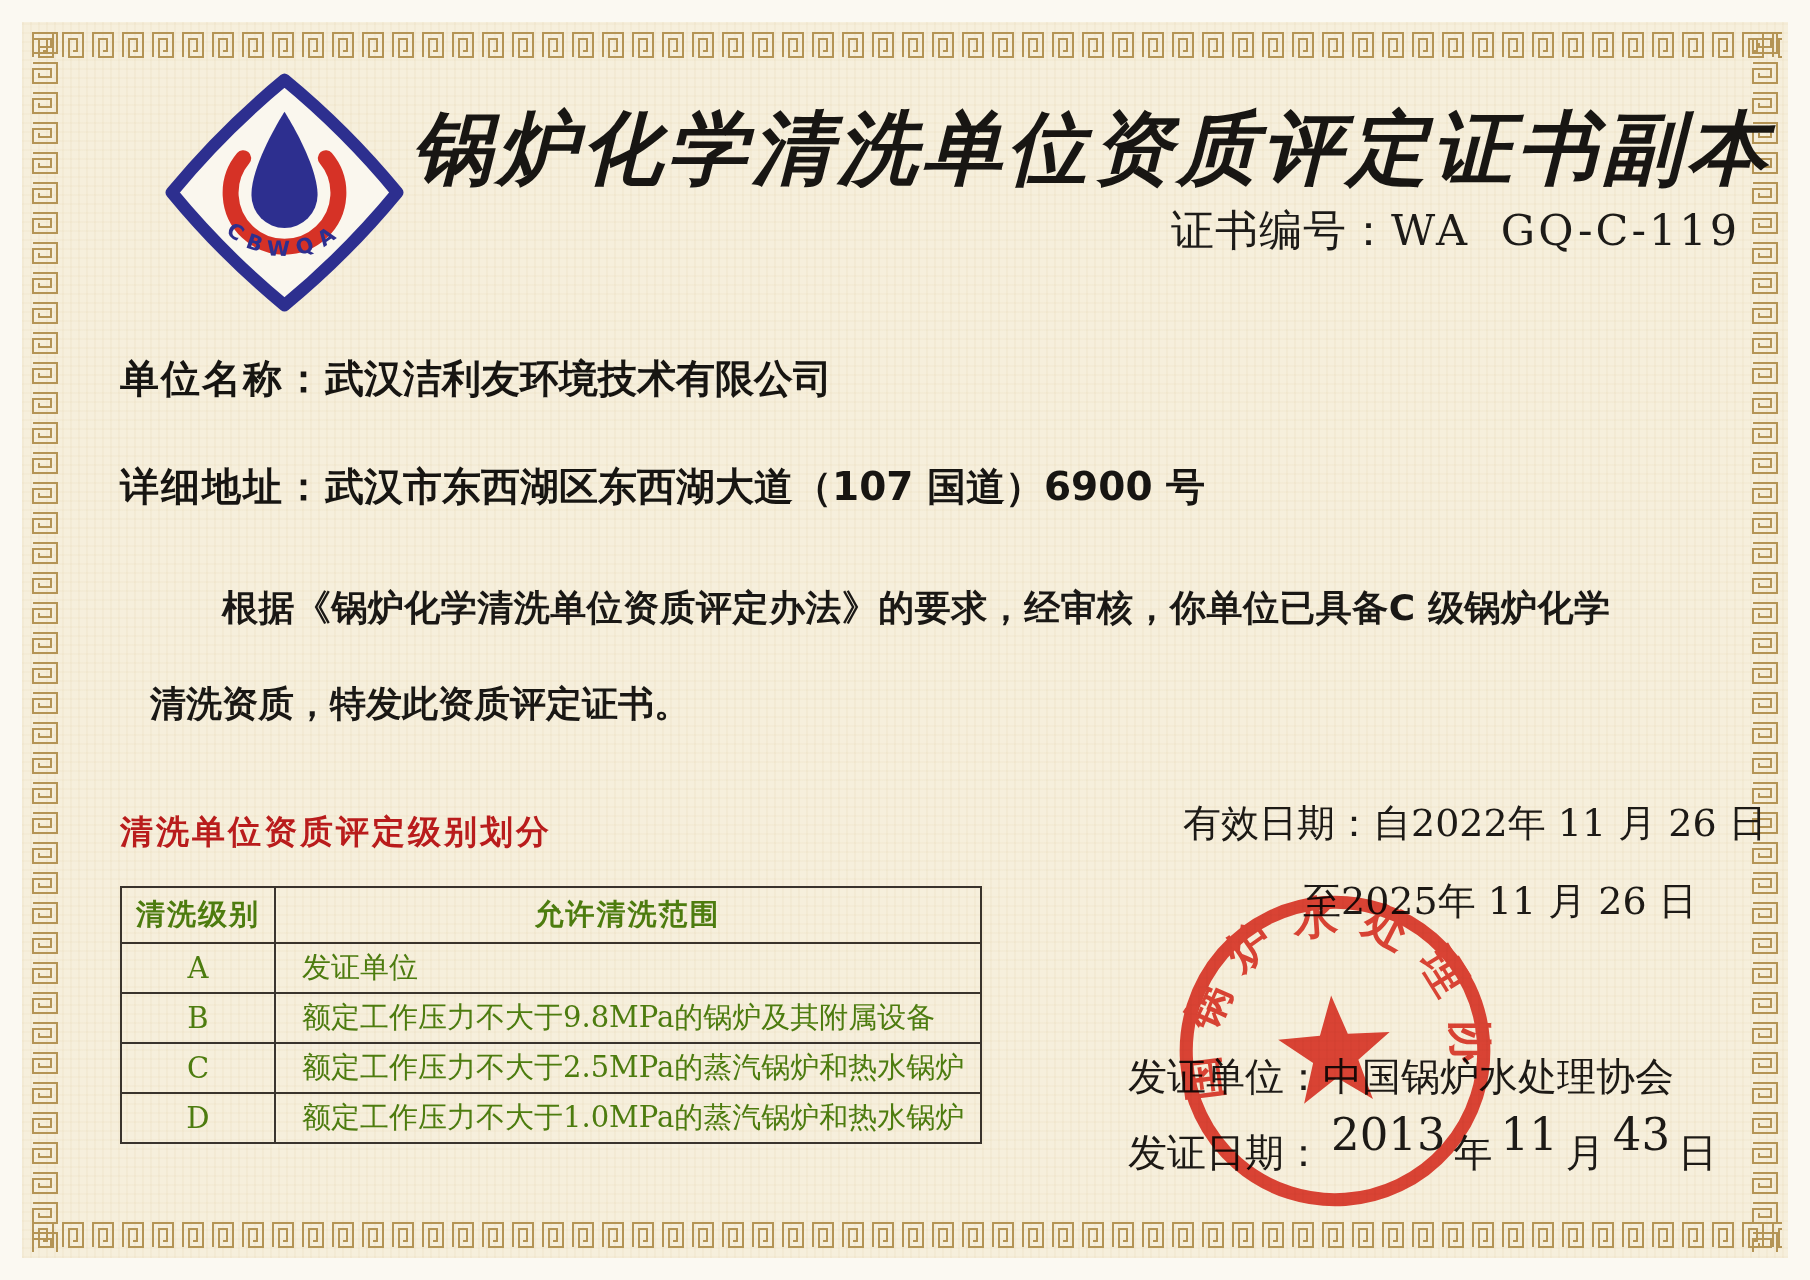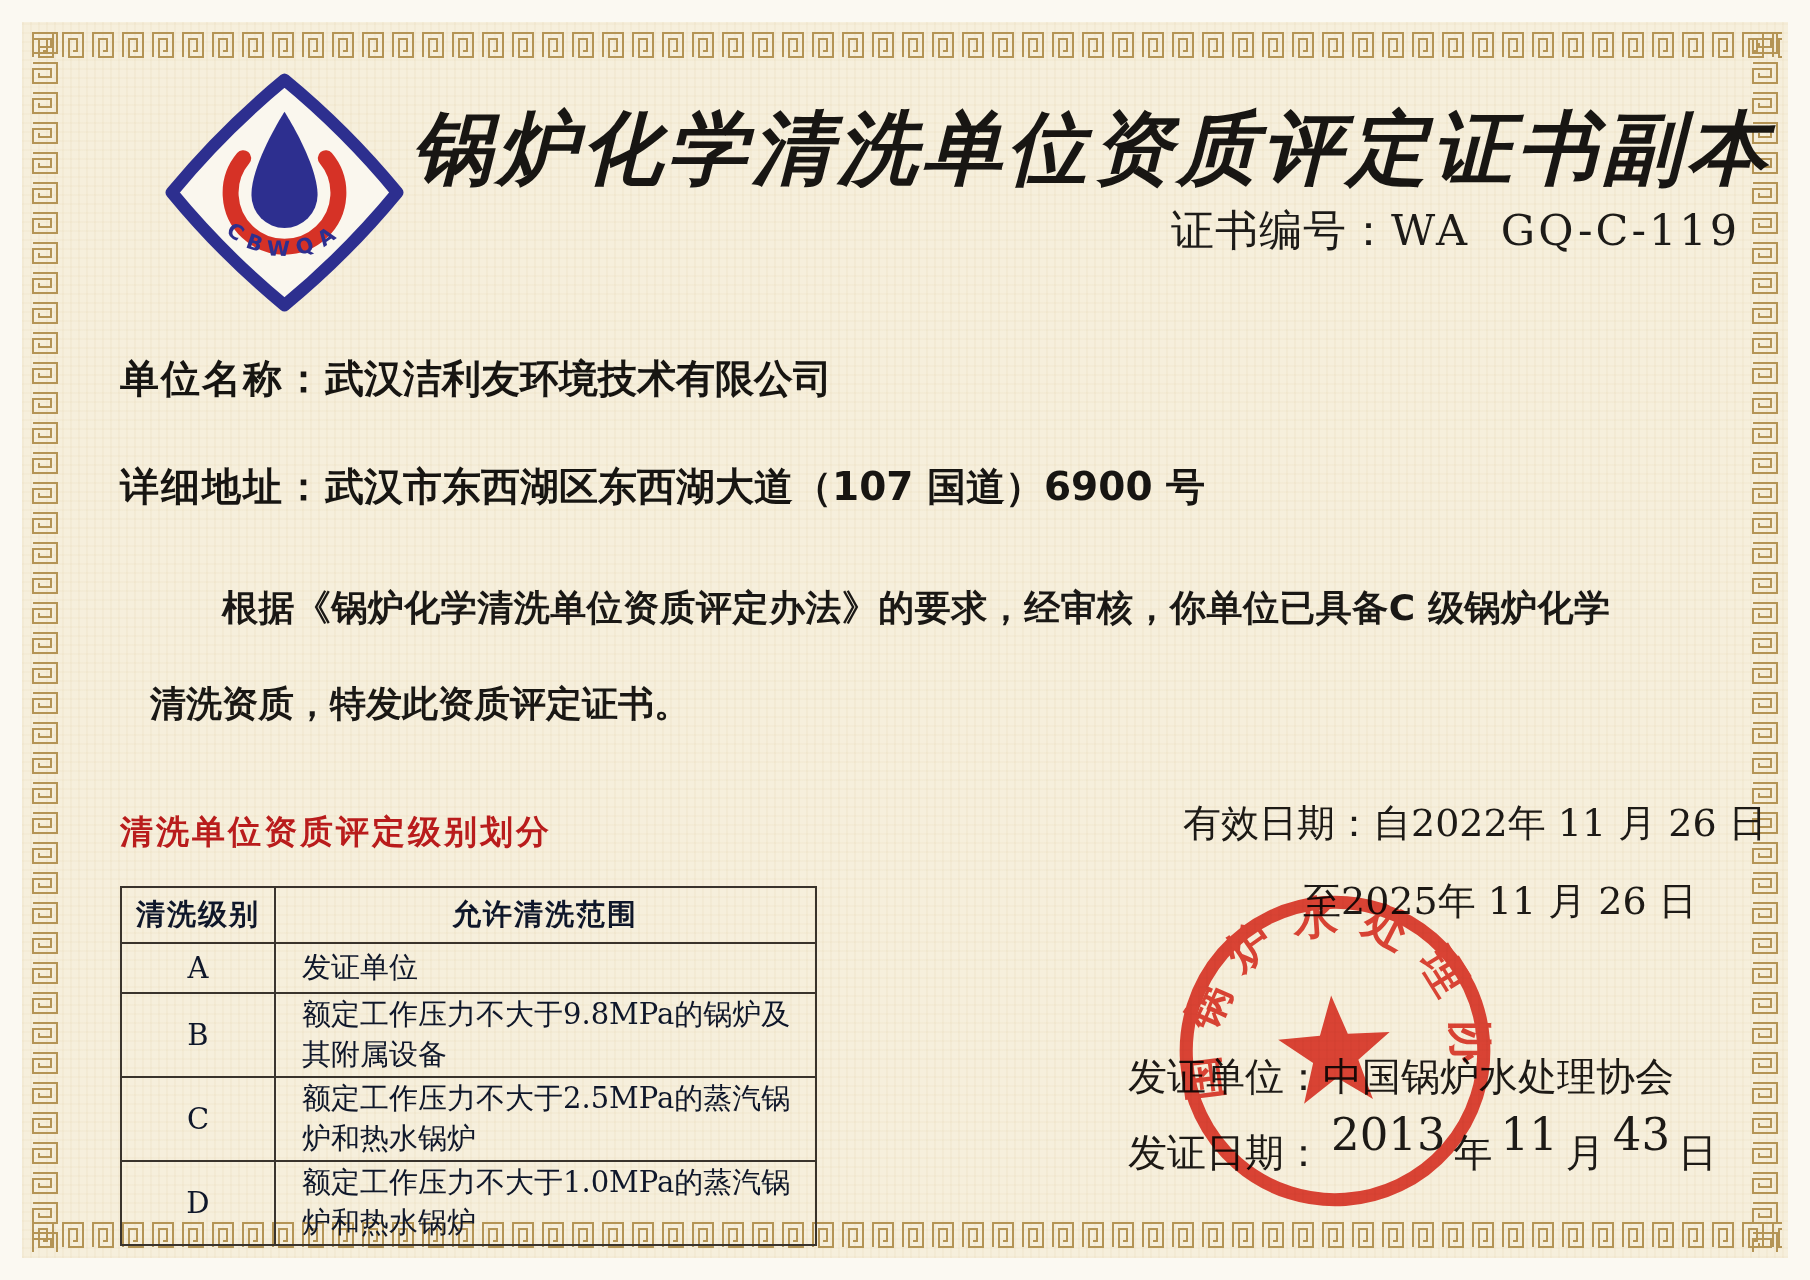--- a/index.html
+++ b/index.html
@@ -48,22 +48,22 @@
     font-family:"DejaVu Sans","Liberation Sans",sans-serif;
     font-size:36px;font-weight:600;line-height:96px;text-indent:72px;
     color:#1a1815;text-align:justify;margin-left:30px;
   }
 
   .tbl-title{
     position:absolute;left:120px;top:810px;width:770px;
     font-size:33px;font-weight:700;letter-spacing:3px;color:#b91c1c;
   }
   table.grades{
-    position:absolute;left:120px;top:886px;width:697px;
-    border-collapse:collapse;font-size:29px;color:#0f172a;
+    position:absolute;left:120px;top:886px;width:862px;
+    border-collapse:collapse;font-size:29px;color:#4d7c0f;
     table-layout:fixed;
   }
   table.grades th,table.grades td{border:2px solid #39332c;}
   table.grades th{height:52px;font-weight:600;letter-spacing:2px;}
   table.grades td{height:46px;}
   table.grades .c-level{width:150px;text-align:center;}
   table.grades .c-scope{text-align:left;padding-left:26px;}
 
   .valid-line{position:absolute;white-space:nowrap;font-size:38px;color:#1d1a16;}
   .valid-from{left:1148px;top:798px;margin-left:35px;}

